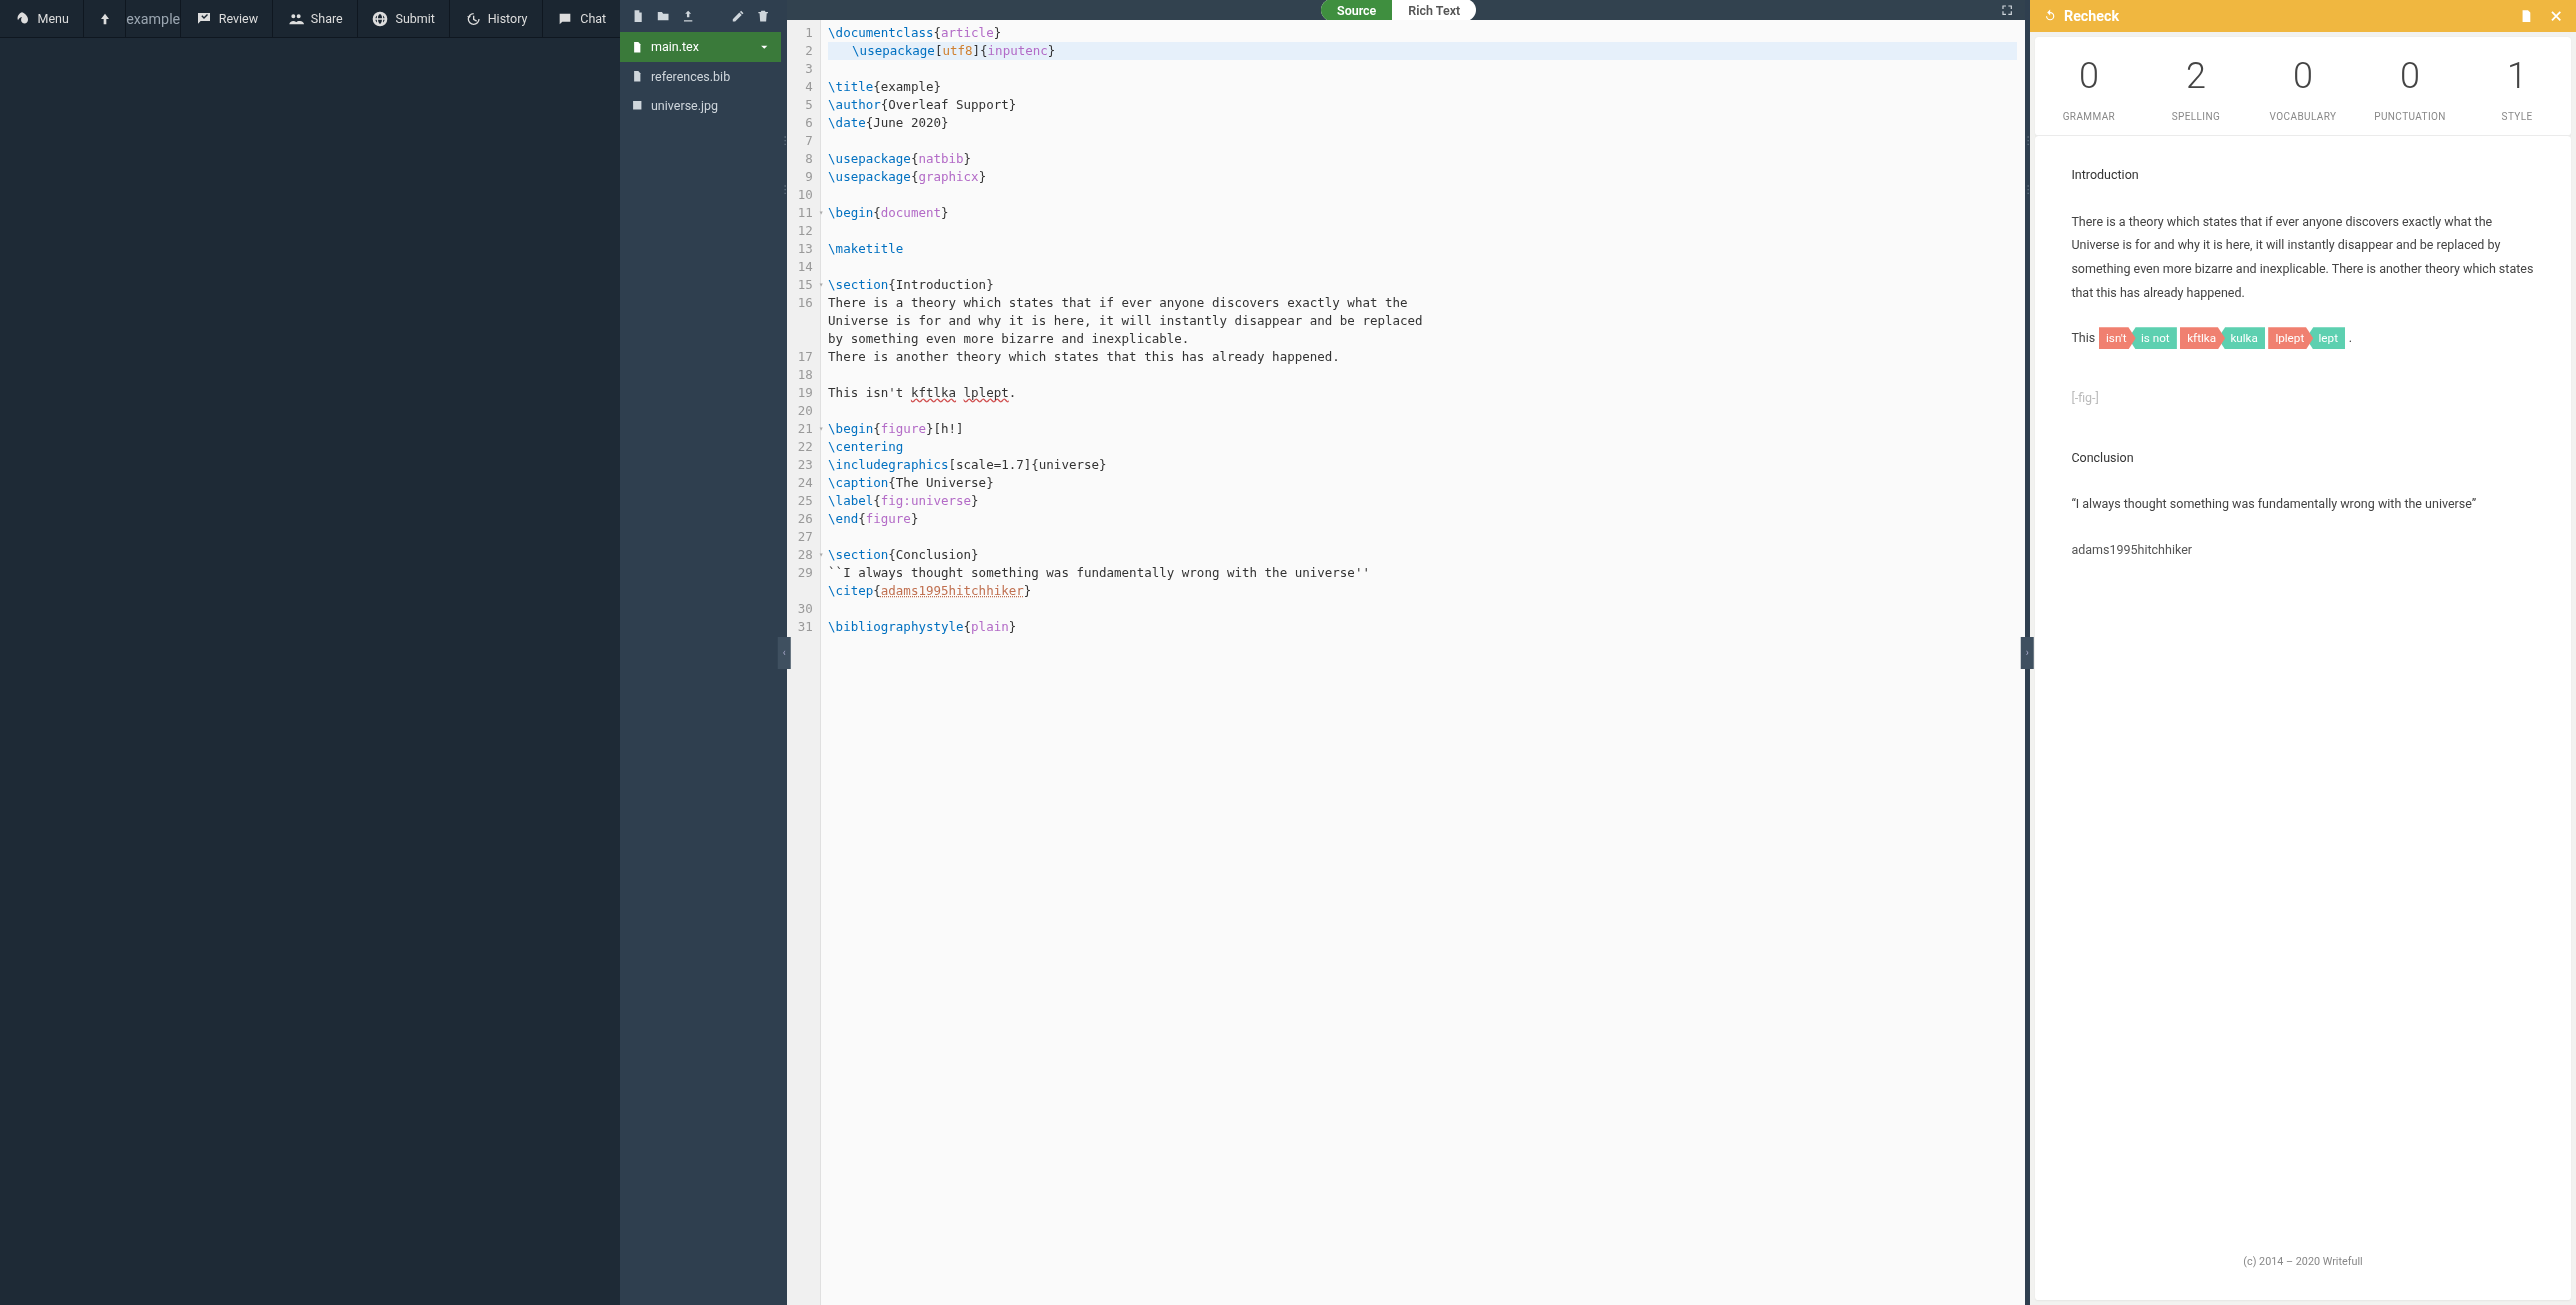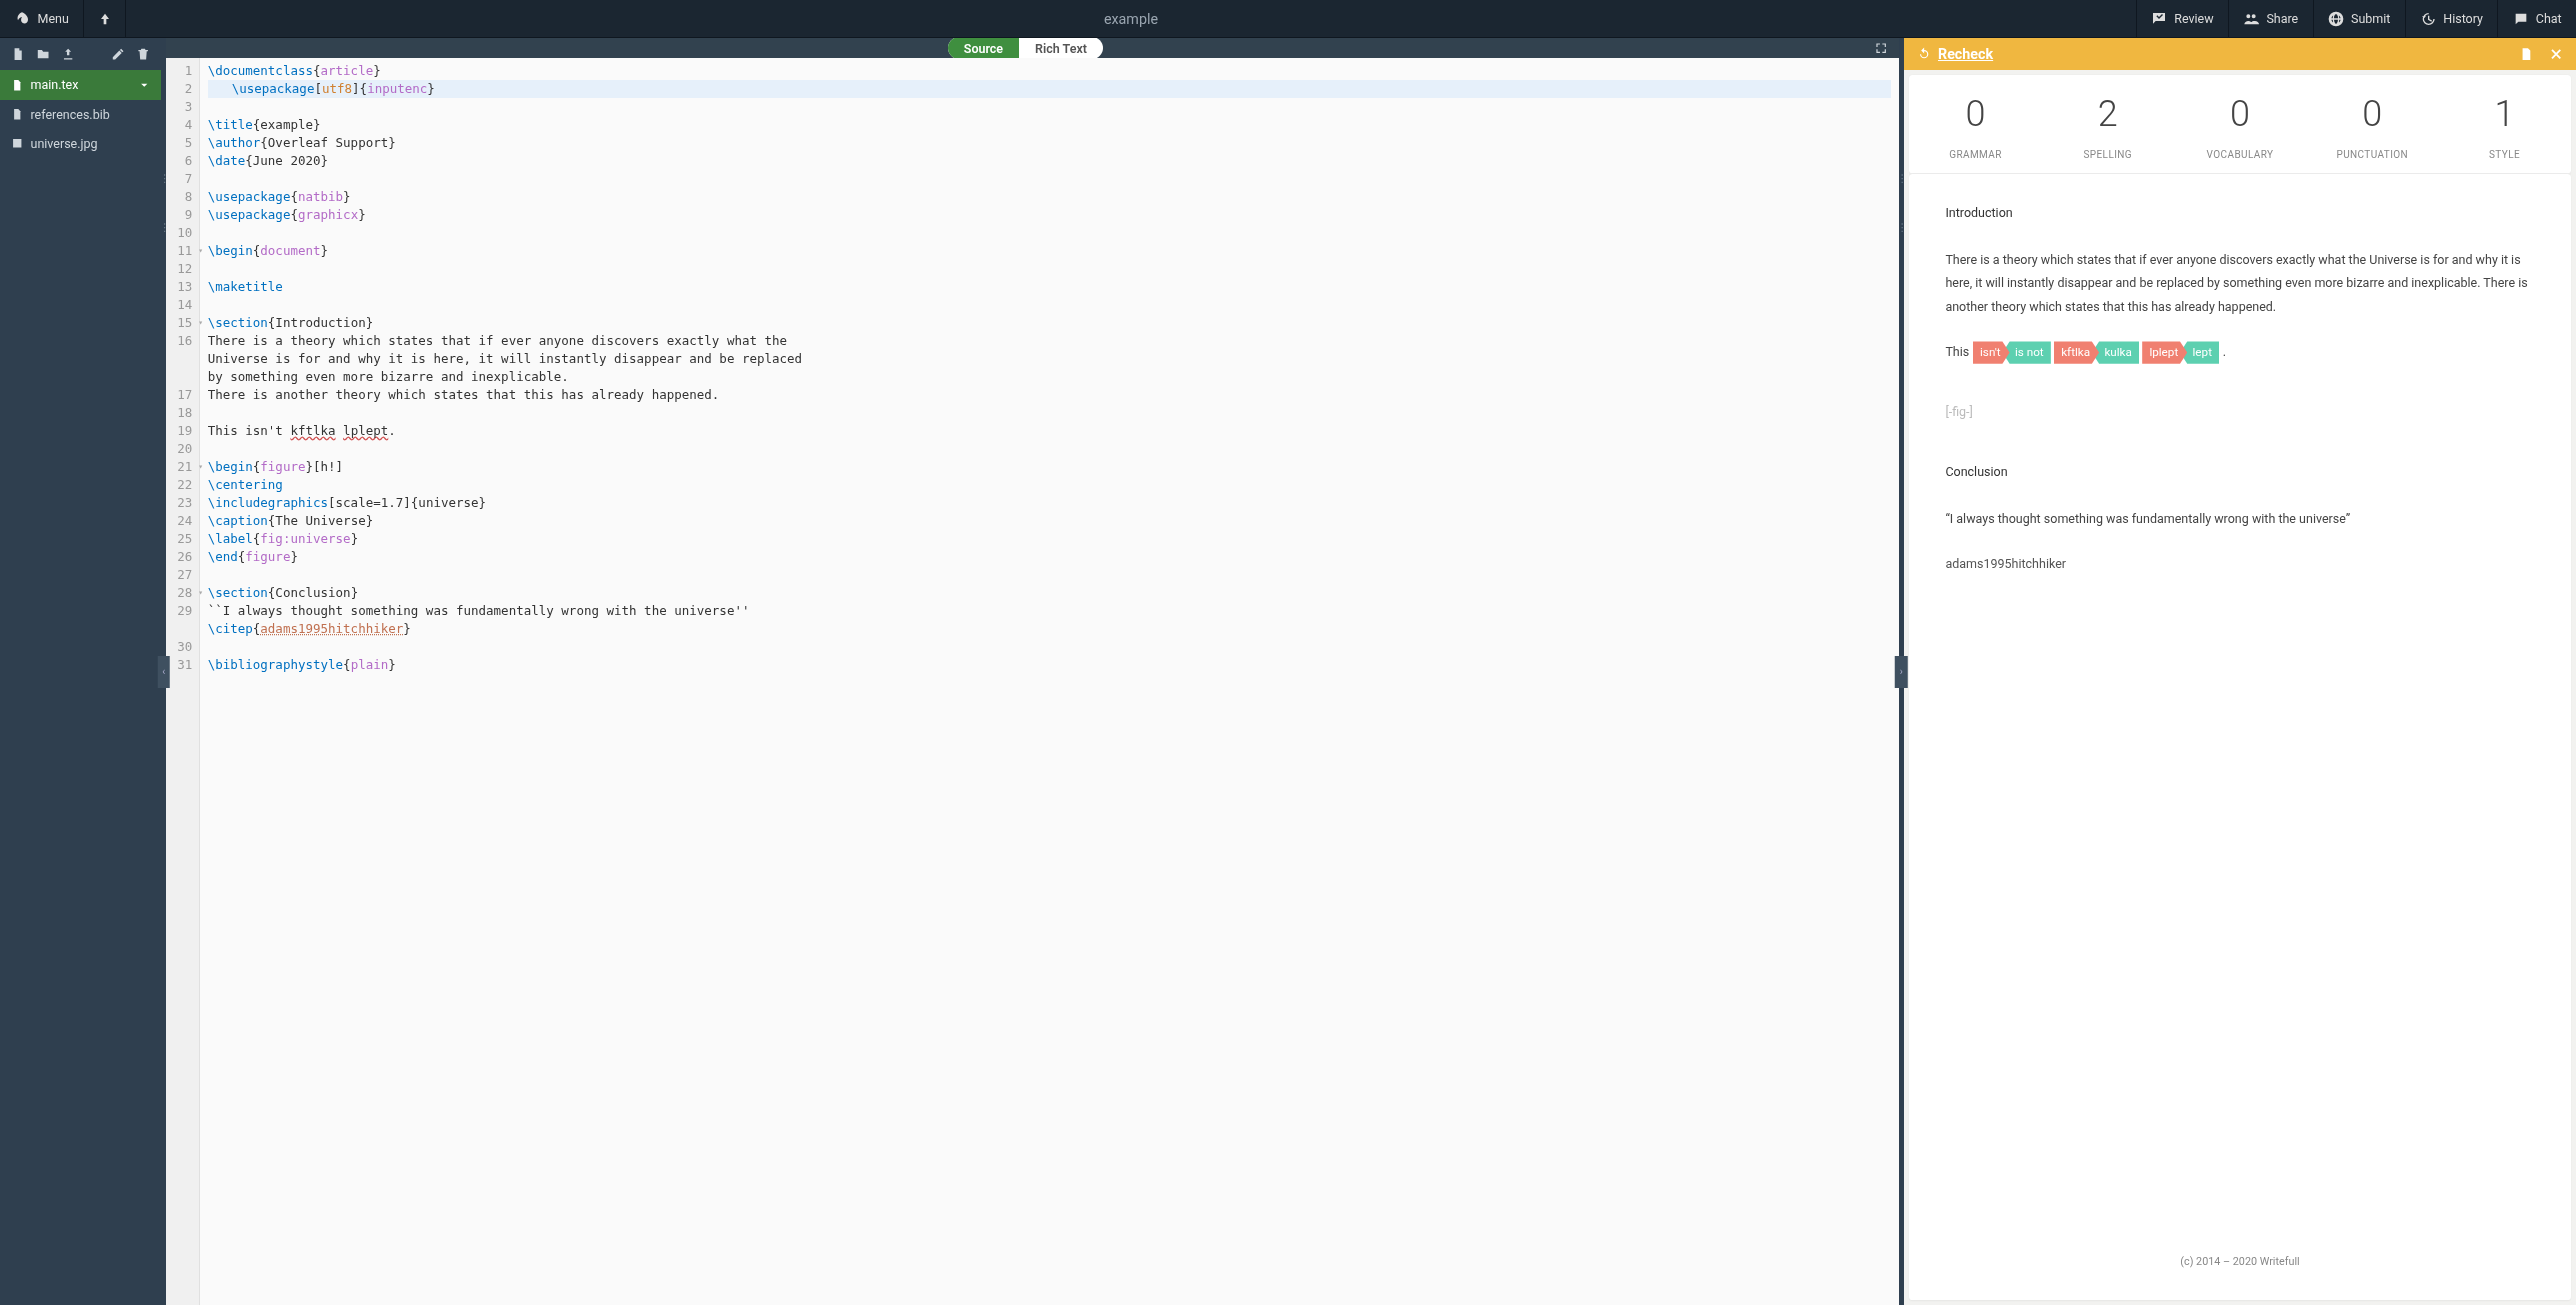--- a/index.html
+++ b/index.html
@@ -1,17 +1,17 @@
 <!DOCTYPE html>
 <html style="font-size:14.3px"><head>
 <meta charset="utf-8">
 <style>
 * { box-sizing: border-box; margin: 0; padding: 0; }
 body { font-family: -apple-system, "Segoe UI", Roboto, "Helvetica Neue", sans-serif; background: #1e2a36; color: #fff; overflow: hidden; font-size: 12.5px; }
-.app { display: flex; flex-direction: column; height: 100vh; }
+.app { display: flex; flex-direction: row; height: 100vh; }
 
 
 .topbar { display: flex; align-items: center; height: 38px; background: #1b2631; border-bottom: 0.9px solid #0f1720; }
 .topbar .left { display: flex; align-items: center; }
 .topbar .btn { display: flex; align-items: center; gap: 7.2px; padding: 0 14.3px; height: 38px; cursor: pointer; color: #ddd; border-right: 0.9px solid #0f1720; }
 .topbar .btn svg { width: 16px; height: 16px; fill: #ddd; }
 .topbar .title { flex: 1; text-align: center; color: #9aa5b0; font-size: 14.3px; }
 .topbar .right { display: flex; align-items: center; }
 .topbar .right .btn { border-right: none; border-left: 0.9px solid #0f1720; }
 
@@ -48,21 +48,21 @@
 .brace-content { color: #b36bc7; }
 .bracket-content { color: #d08030; }
 .cite-ref { color: #c07050; text-decoration: underline dotted; }
 .spellerr { text-decoration: wavy underline #d05050; text-decoration-skip-ink: none; }
 
 .handle { width: 5.4px; background: #2f3f4f; cursor: col-resize; position: relative; }
 .handle .dots { position: absolute; left: 50%; transform: translateX(-50%); color: #6a7a88; font-size: 10.8px; letter-spacing: -1.8px; display: flex; flex-direction: column; gap: 36px; top: 134px; }
 .handle .chev { position: absolute; left: 50%; top: 50%; transform: translate(-50%,-50%); background: #3f5060; width: 12.5px; height: 32px; color: #aac; display: flex; align-items: center; justify-content: center; font-size: 10px; }
 
 
-.right-panel { width: 672px; display: flex; flex-direction: column; background: #8b5cf6; text-decoration: underline; }
+.right-panel { width: 546px; display: flex; flex-direction: column; background: #8b5cf6; }
 .recheck-bar { height: 32px; background: #f0b740; color: #fff; display: flex; align-items: center; padding: 0 12.5px; font-weight: 700; font-size: 14.3px; gap: 7.2px; }
 .recheck-bar .spacer { flex: 1; }
 .recheck-bar svg { width: 14.3px; height: 14.3px; fill: #fff; cursor: pointer; }
 .right-content { flex: 1; background: #f2f2f0; overflow: auto; padding: 5.4px; display: flex; flex-direction: column; }
 .stats-card, .body-card { background: #fff; border-radius: 3.6px; box-shadow: 0 0.9px 1.8px rgba(0,0,0,0.05); }
 .stats-card { display: flex; border-bottom: 0.9px solid #eee; }
 .stat { flex: 1; text-align: center; padding: 18px 7.2px 12.5px; }
 .stat .num { font-size: 36px; font-weight: 300; color: #444; }
 .stat .lbl { font-size: 10px; color: #888; letter-spacing: 0.4px; margin-top: 14px; }
 .body-card { flex: 1; padding: 27px 36px; color: #444; font-size: 12.5px; line-height: 1.9; display: flex; flex-direction: column; }

